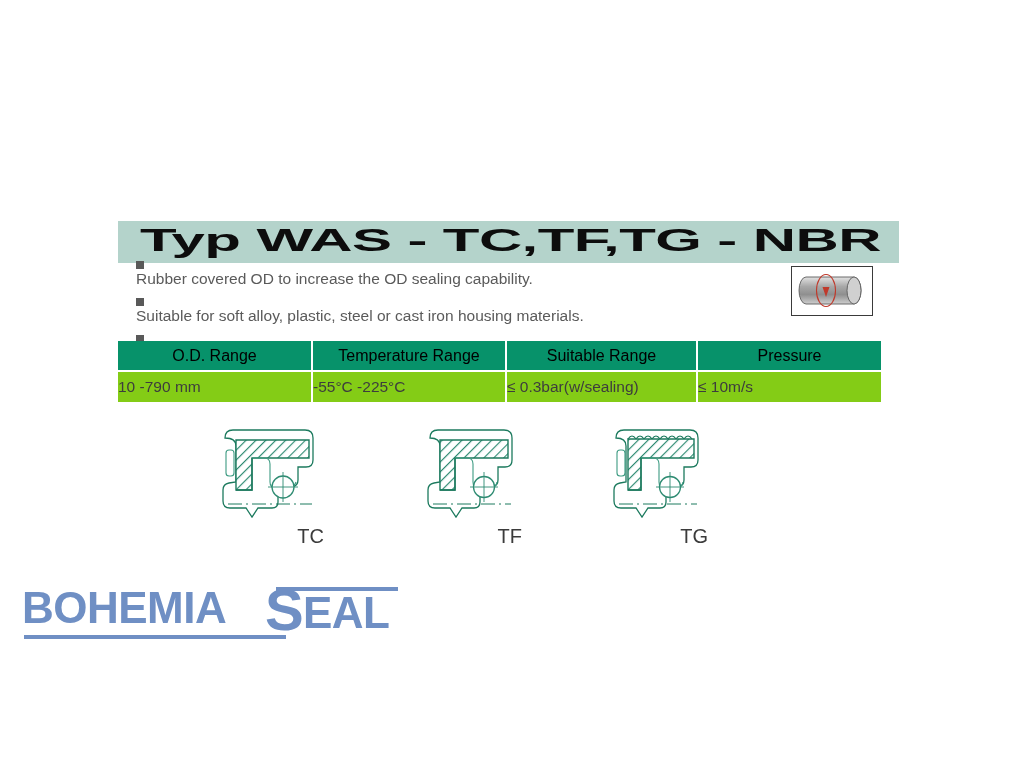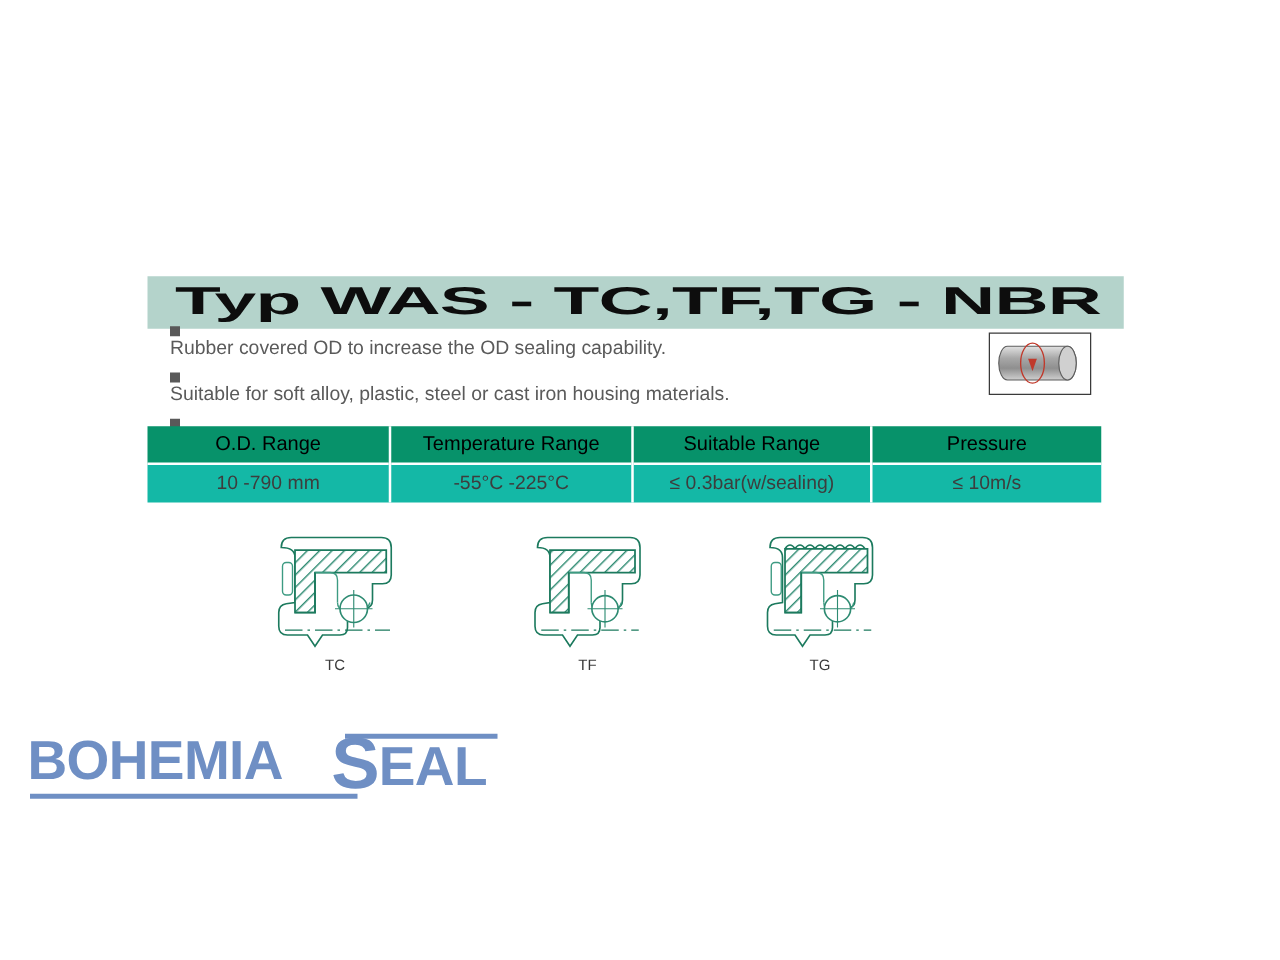--- a/index.html
+++ b/index.html
@@ -93,40 +93,39 @@
     color: #000000;
     font-size: 16px;
     font-weight: normal;
     height: 29px;
     text-align: center;
     border-right: 2px solid #ffffff;
     padding: 0;
   }
   #spec-table th:last-child { border-right: none; }
   #spec-table td {
-    background: #14b8a6;
+    background: #84cc16;
     color: #3d3d3d;
     font-size: 15.5px;
     height: 30px;
-    text-align: center;
     border-right: 2px solid #ffffff;
     border-top: 2px solid #ffffff;
     padding: 0;
   }
   #spec-table td:last-child { border-right: none; }
 
   
   .seal-fig {
     position: absolute;
   }
   .seal-label {
     position: absolute;
     width: 100%;
-    text-align: center;
-    font-size: 12px;
+    text-align: right;
+    font-size: 20px;
     color: #3b3b3b;
   }
 
   
   #logo {
     position: absolute;
     left: 18px;
     top: 578px;
     width: 400px;
     height: 72px;

